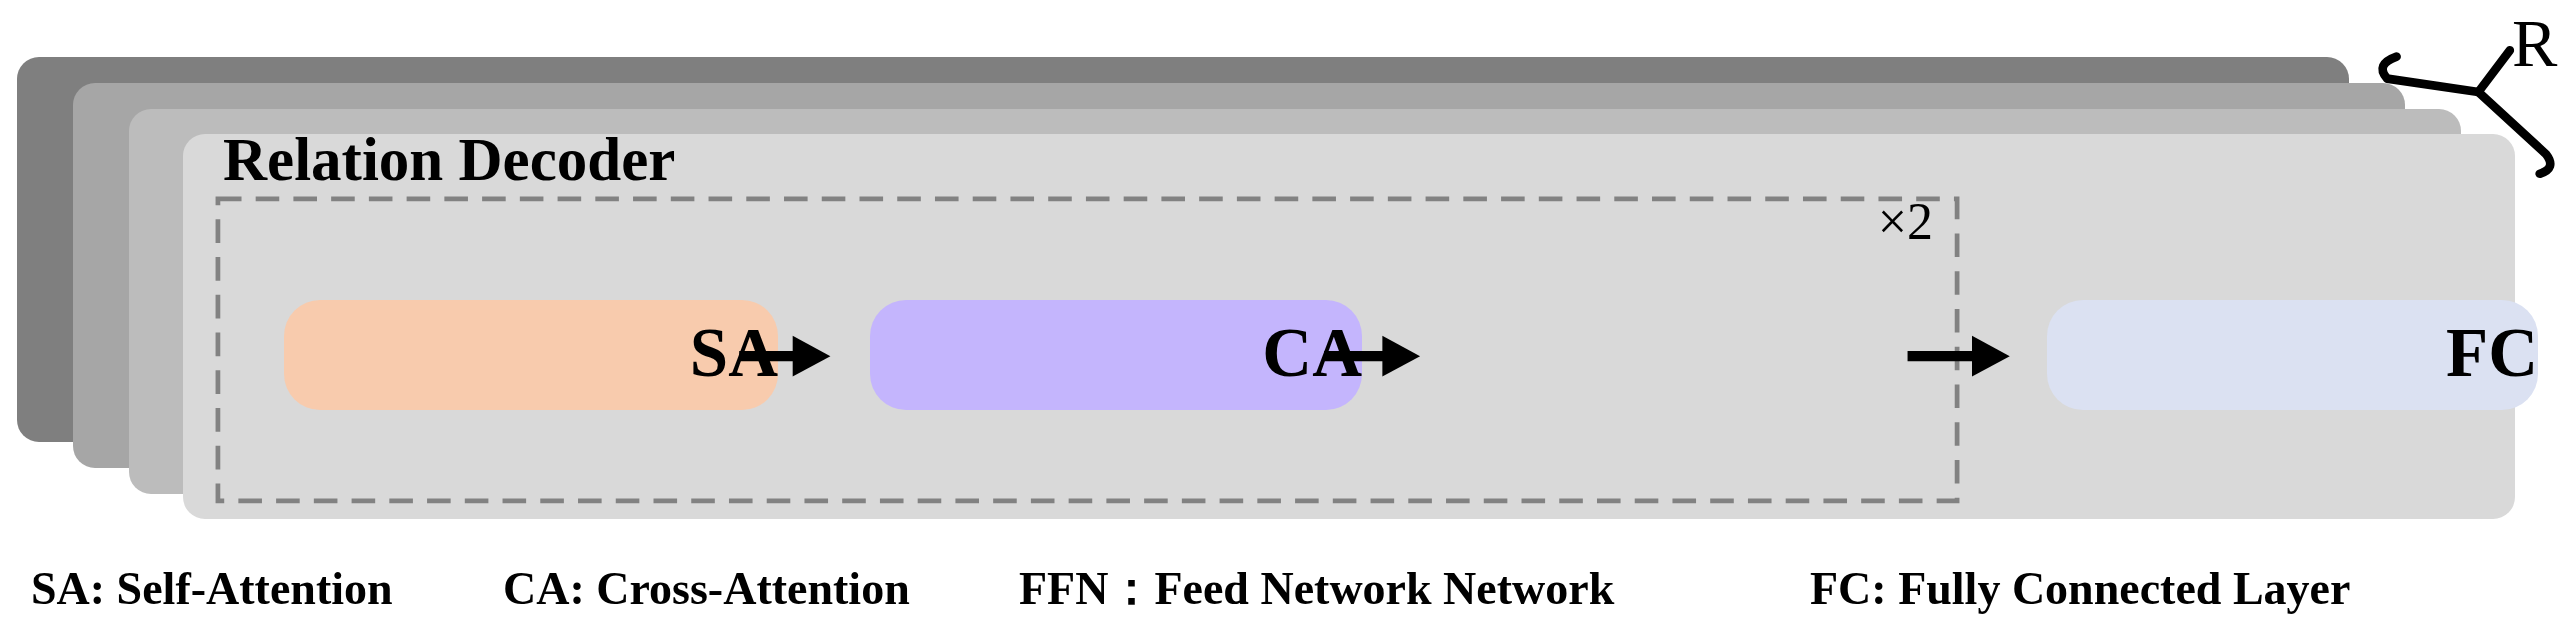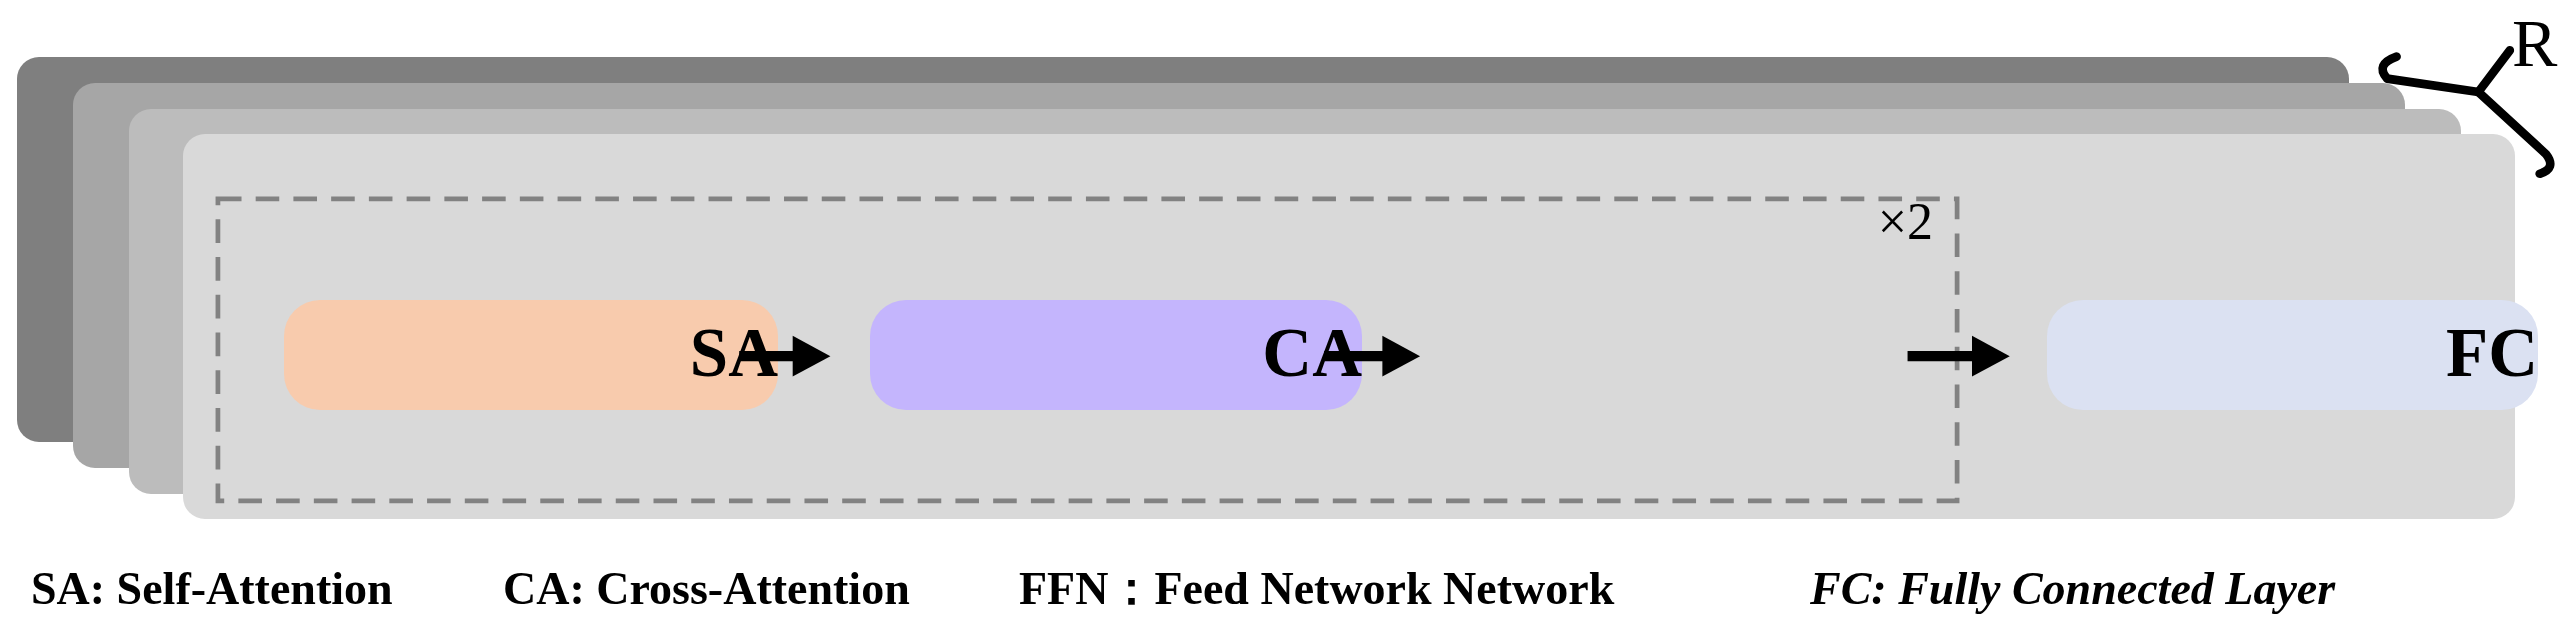--- a/index.html
+++ b/index.html
@@ -47,32 +47,33 @@
   }
 
   .legend { position: absolute; left: 0; top: 561px; width: 2576px; height: 79px; }
   .legend-item {
     position: absolute; top: 0; white-space: nowrap;
     font-size: 46px; font-weight: bold; color: #000; line-height: 1.2;
   }
   .legend-item-1 { left: 31px; }
   .legend-item-2 { left: 503px; }
   .legend-item-3 { left: 1019px; }
-  .legend-item-4 { left: 1810px; font-style: italic; }
+  .legend-item-4 { left: 1810px; }
 </style>
 </head>
 <body>
 
 <div id="canvas">
 
   <div class="layer layer-1"></div>
   <div class="layer layer-2"></div>
   <div class="layer layer-3"></div>
   <div class="layer layer-4"></div>
 
+  <div class="decoder-title">Relation Decoder</div>
 
   <div class="block block-sa" style="background-color: rgb(248, 203, 173);">
     <span class="block-label">SA</span>
   </div>
   <div class="block block-ca" style="background-color: #c4b5fd;">
     <span class="block-label">CA</span>
   </div>
   <div class="block block-fc" style="background-color: rgb(219, 225, 242);">
     <span class="block-label">FC</span>
   </div>

